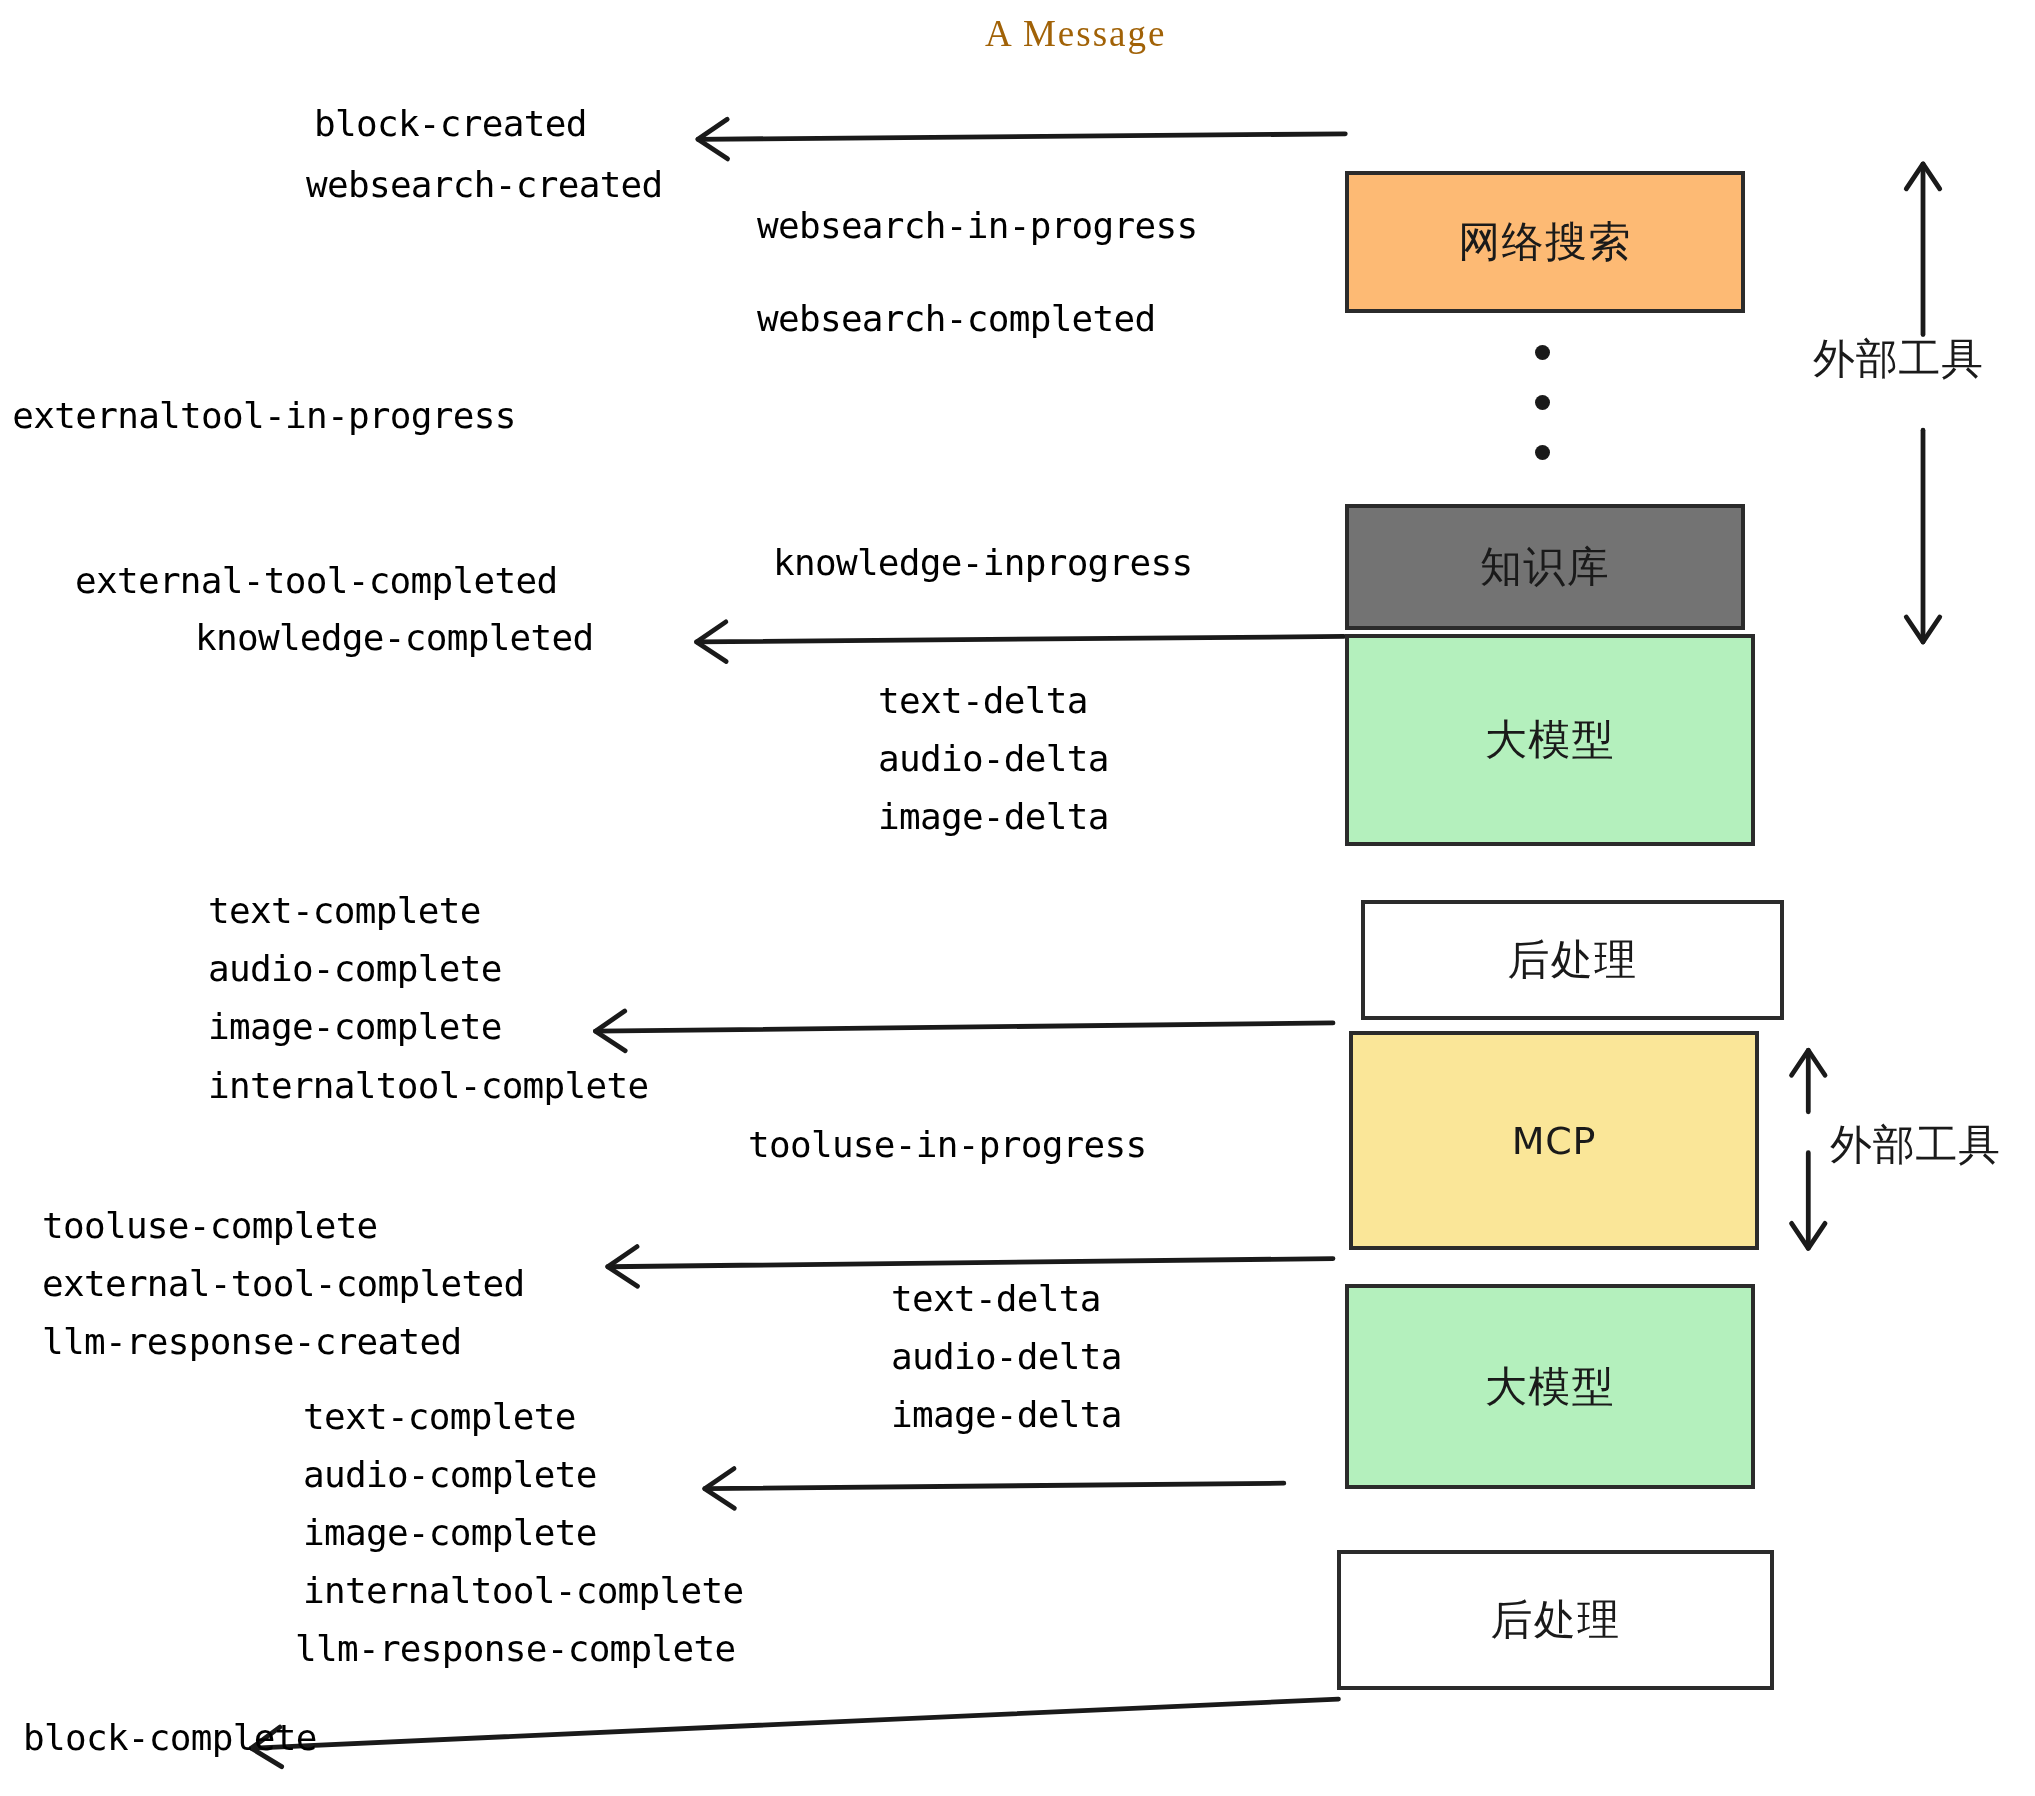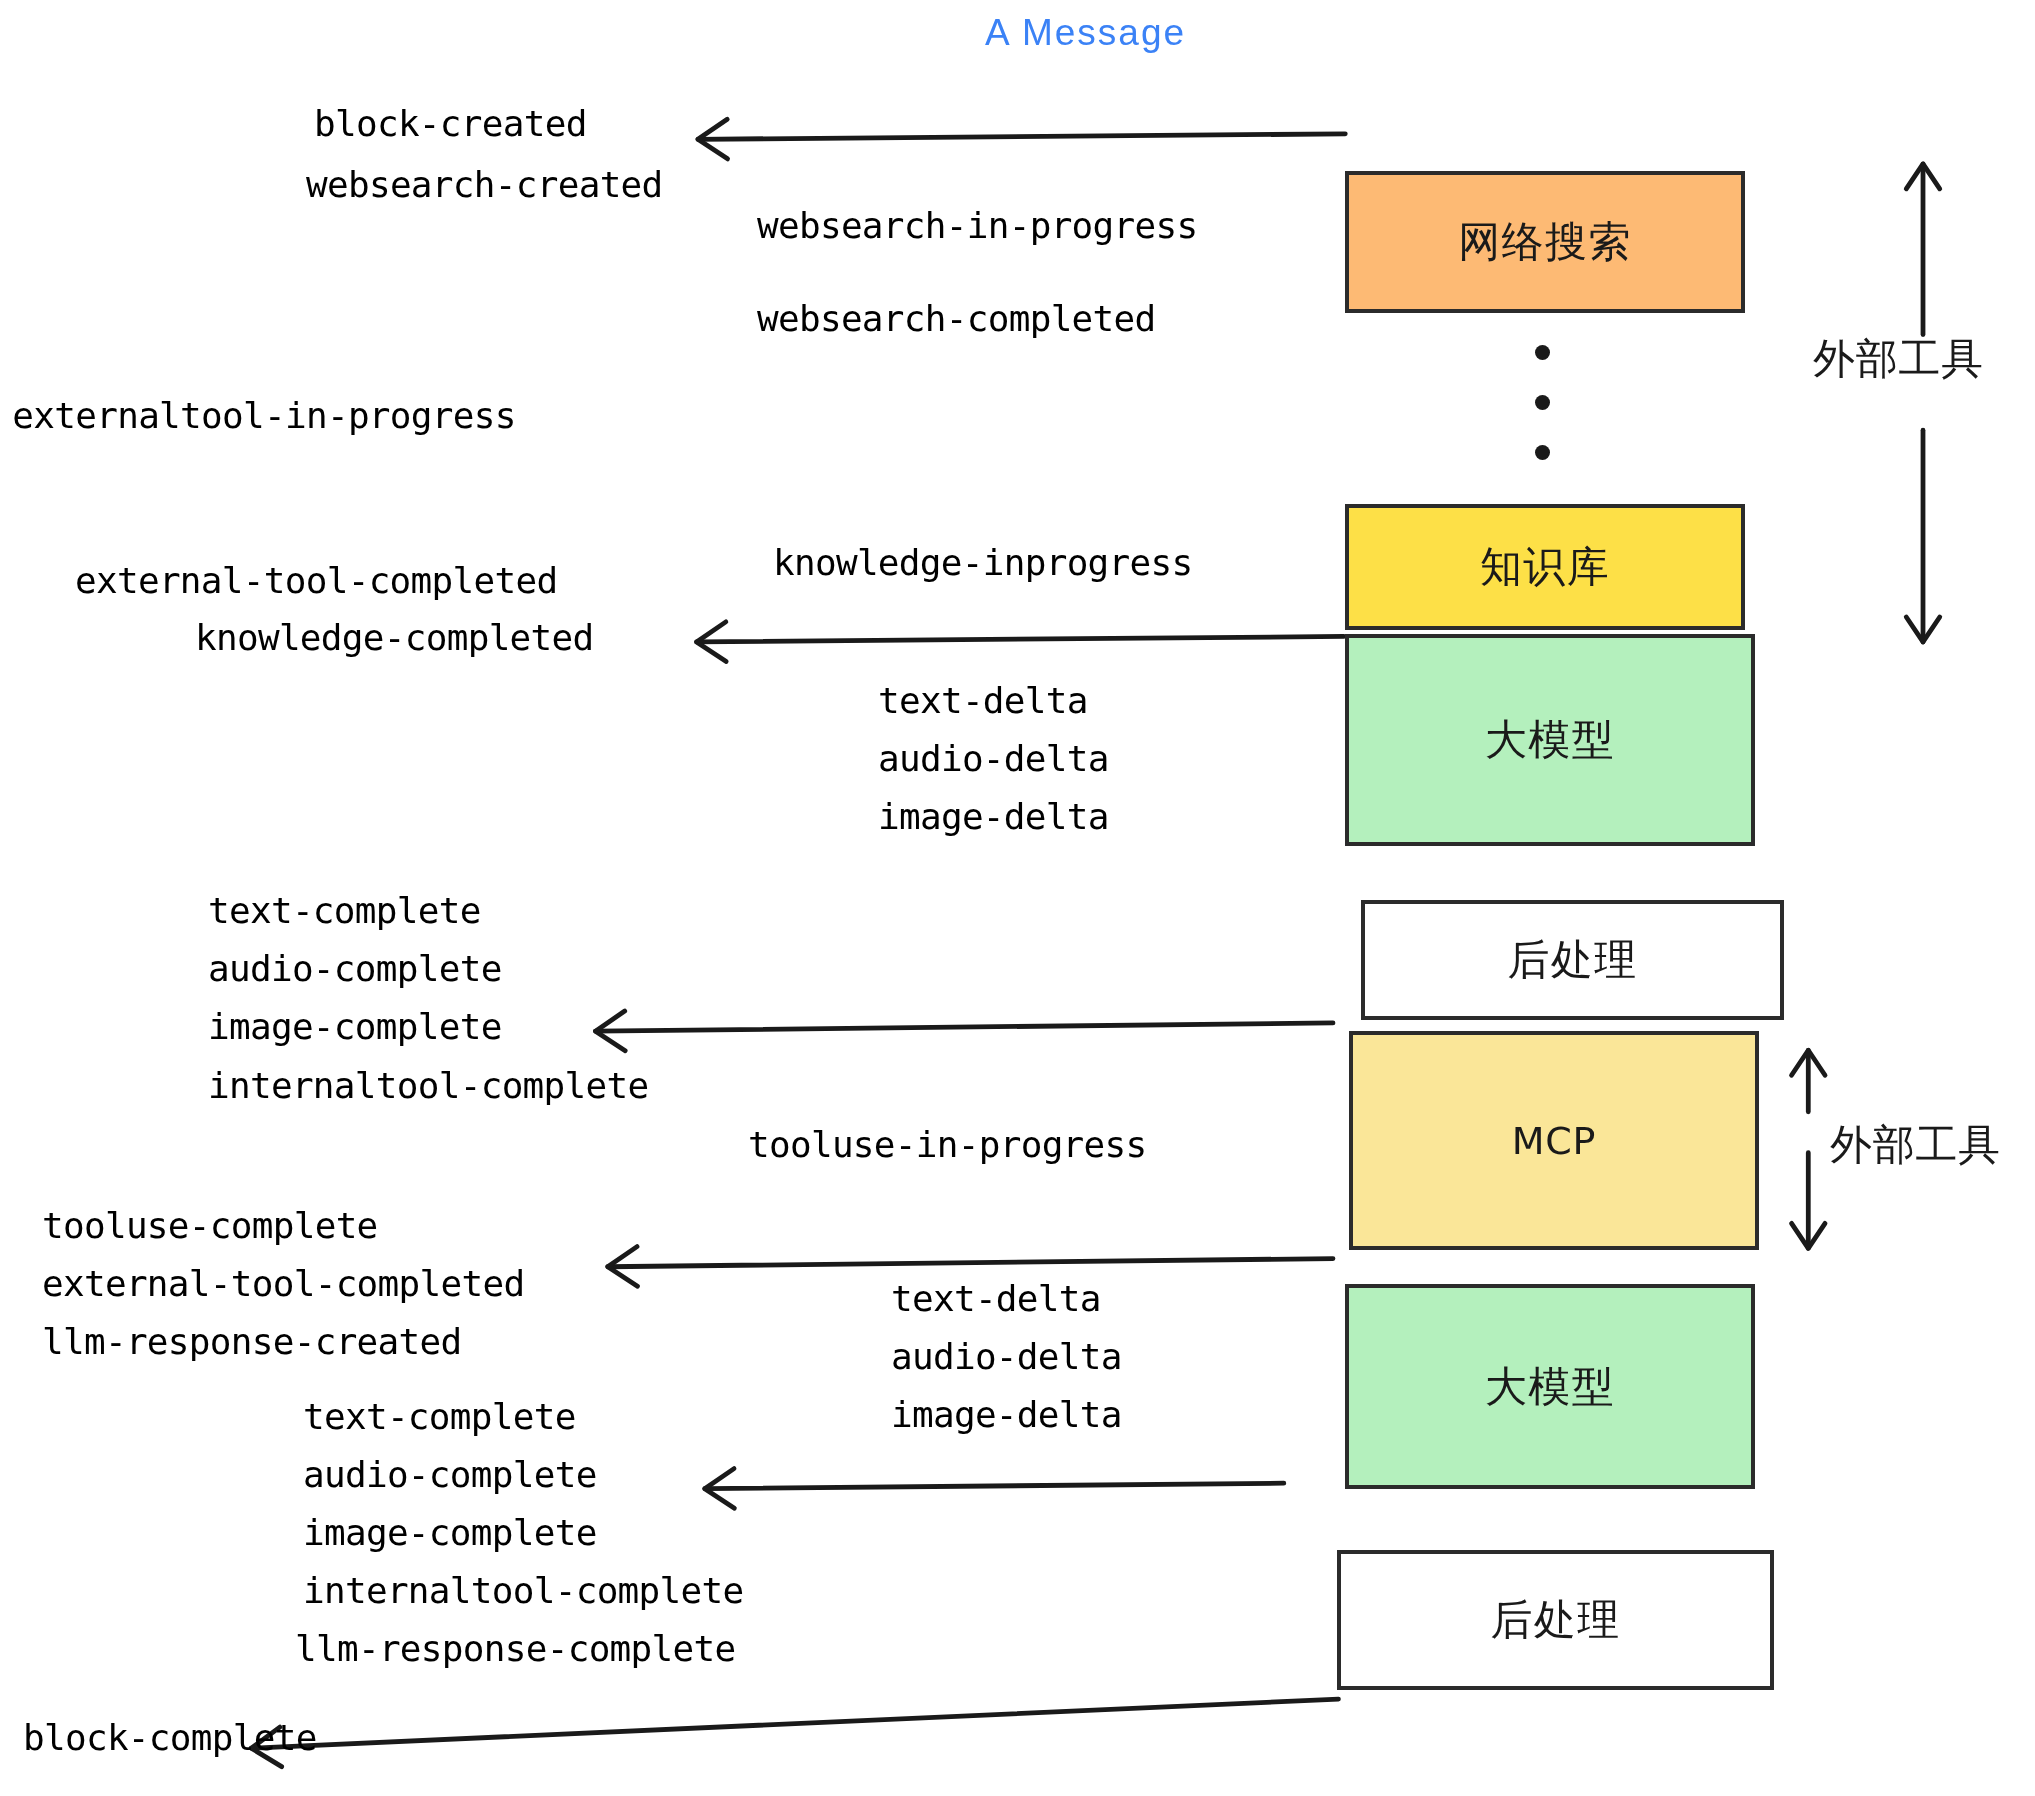--- a/index.html
+++ b/index.html
@@ -20,23 +20,23 @@
     white-space: nowrap;
     font-family: "DejaVu Sans Mono", "Liberation Mono", monospace;
     font-size: 36px;
     line-height: 1.0;
     color: #000000;
     letter-spacing: -0.7px;
   }
   .title {
     position: absolute;
     white-space: nowrap;
-    font-family: Liberation Sans, sans-serif;
+    font-family: Liberation Serif, serif;
     font-size: 37px;
-    color: #3b82f6;
+    color: #a16207;
     letter-spacing: 2px;
   }
   .node {
     position: absolute;
     box-sizing: border-box;
     border: 4.1px solid #2b2b2b;
     display: flex;
     align-items: center;
     justify-content: center;
   }
@@ -105,21 +105,21 @@
         <path d="M 2672.538083565222 1574.5223555503499 L 2648 1538 L 2623.461916434778 1574.5223555503499"></path>
         <line x1="2648" y1="1688" x2="2648" y2="1828"></line>
         <path d="M 2623.461916434778 1791.4776444496501 L 2648 1828 L 2672.538083565222 1791.4776444496501"></path>
       </g>
   </svg>
 
   <div id="nodes-layer">
       <div class="node" style="left: 1345px; top: 171px; width: 400px; height: 142px; background: #fdba74;">
         <span class="node-label">网络搜索</span>
       </div>
-      <div class="node" style="left: 1345px; top: 504px; width: 400px; height: 126px; background: #fde047;">
+      <div class="node" style="left: 1345px; top: 504px; width: 400px; height: 126px; background: #737373;">
         <span class="node-label">知识库</span>
       </div>
       <div class="node" style="left: 1345px; top: 634px; width: 410px; height: 212px; background: rgb(180, 240, 189);">
         <span class="node-label">大模型</span>
       </div>
       <div class="node" style="left: 1361px; top: 900px; width: 423px; height: 120px; background: rgb(255, 255, 255);">
         <span class="node-label">后处理</span>
       </div>
       <div class="node" style="left: 1349px; top: 1031px; width: 410px; height: 219px; background: rgb(250, 230, 152);">
         <span class="node-label latin">MCP</span>

